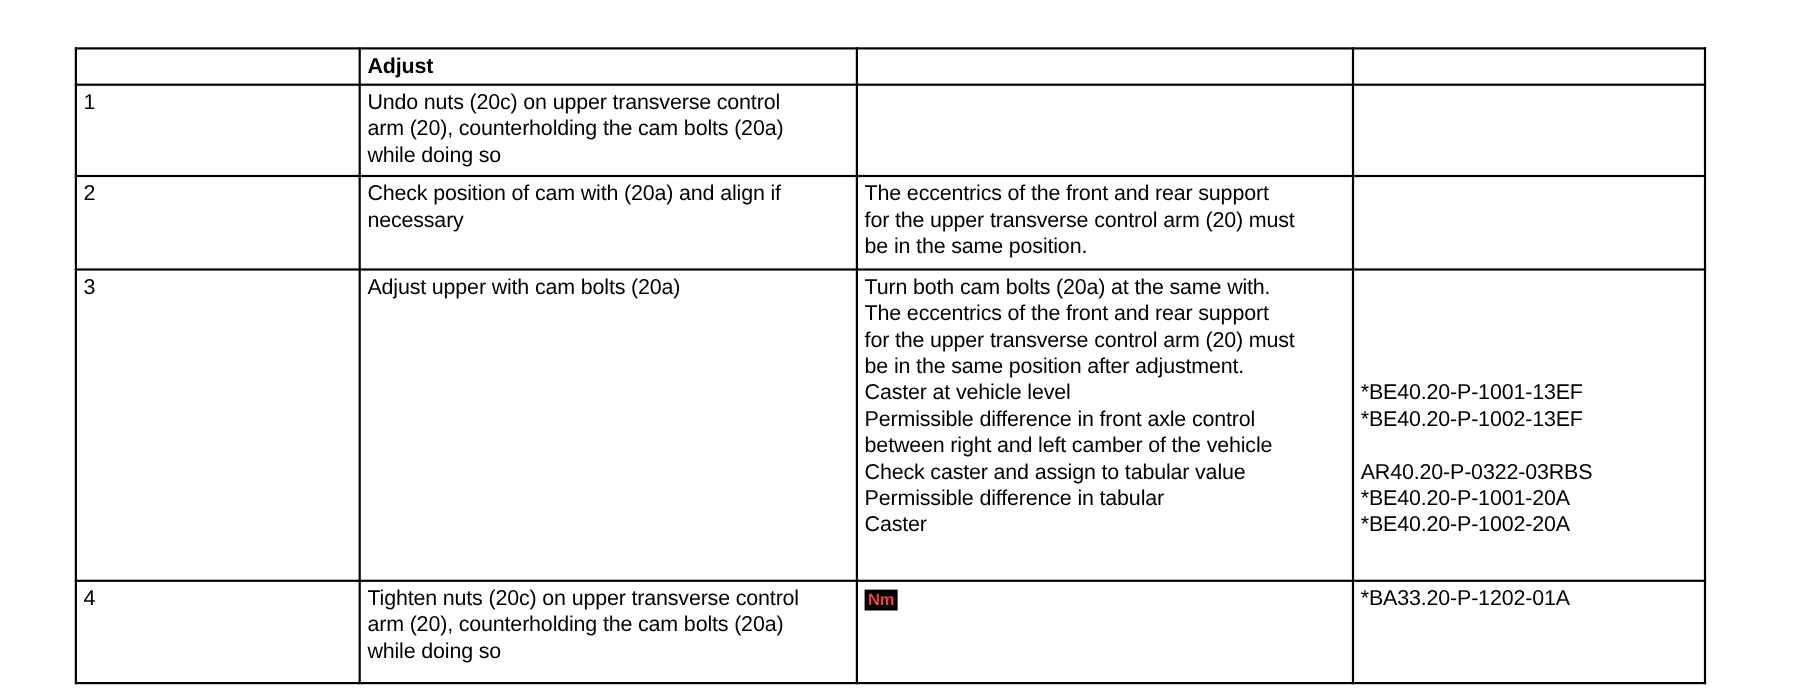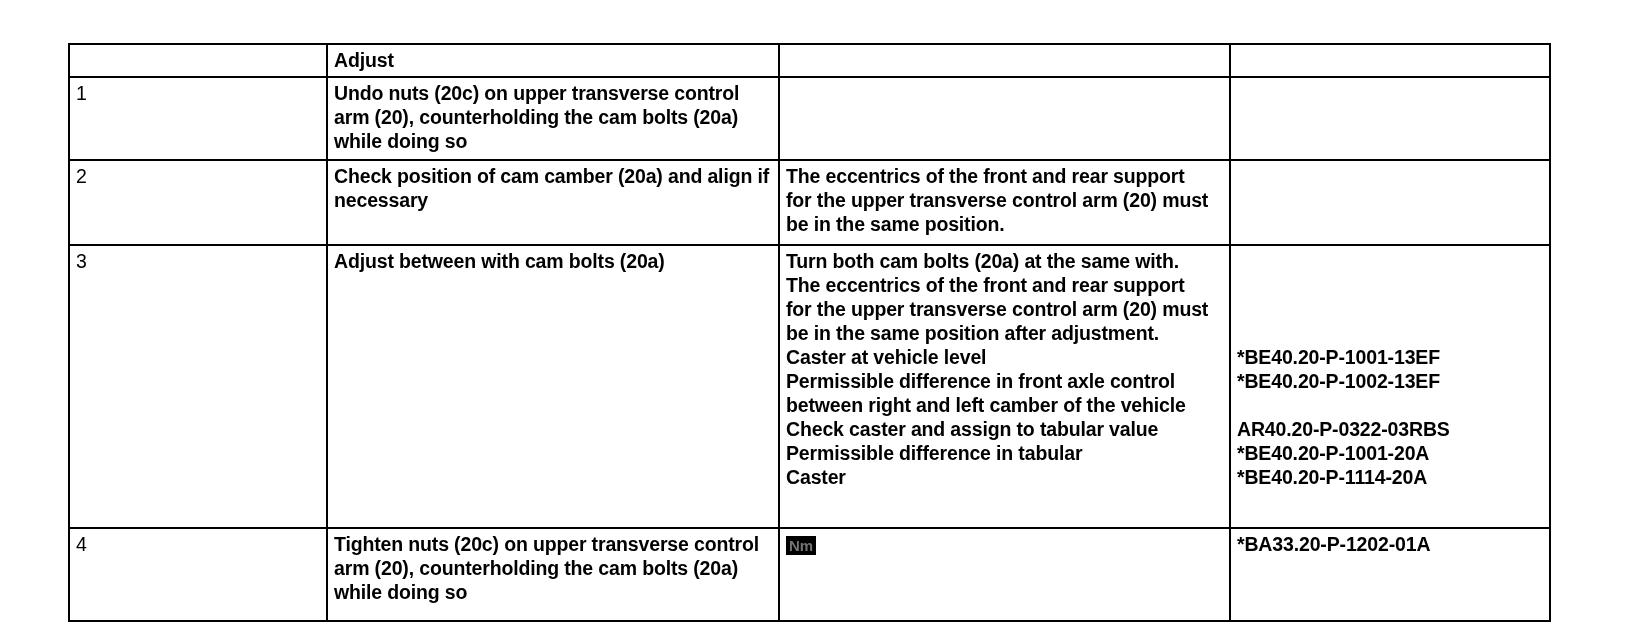--- a/index.html
+++ b/index.html
@@ -45,27 +45,27 @@
   col.c4 { width: 320px; }
 
   .hdr-adjust { font-weight: bold; }
 
   .row-h td { height: 22px; }
   .row-1 td { height: 74px; }
   .row-2 td { height: 76px; }
   .row-3 td { height: 274px; }
   .row-4 td { height: 84px; }
 
-  .line { display: block; white-space: nowrap; font-weight: bold; }
+  .line { display: block; white-space: nowrap; }
   .spacer-line { display: block; height: 24px; }
 
   .nm-badge {
     display: inline-block;
     background: #000000;
-    color: #737373;
+    color: #ef4444;
     font-size: 15px;
     line-height: 17px;
     font-weight: bold;
     padding: 1px 3px 1px 3px;
     font-family: "Liberation Sans", sans-serif;
     letter-spacing: 0px;
   }
 </style>
 </head>
 <body>
@@ -95,35 +95,35 @@
           <span class="line">arm (20), counterholding the cam bolts (20a)</span>
           <span class="line">while doing so</span>
         </td>
         <td></td>
         <td></td>
       </tr>
 
       <tr class="row-2">
         <td>2</td>
         <td>
-          <span class="line">Check position of cam camber (20a) and align if</span>
+          <span class="line">Check position of cam with (20a) and align if</span>
           <span class="line">necessary</span>
         </td>
         <td>
           <span class="line">The eccentrics of the front and rear support</span>
           <span class="line">for the upper transverse control arm (20) must</span>
           <span class="line">be in the same position.</span>
         </td>
         <td></td>
       </tr>
 
       <tr class="row-3">
         <td>3</td>
         <td>
-          <span class="line">Adjust between with cam bolts (20a)</span>
+          <span class="line">Adjust upper with cam bolts (20a)</span>
         </td>
         <td>
           <span class="line">Turn both cam bolts (20a) at the same with.</span>
           <span class="line">The eccentrics of the front and rear support</span>
           <span class="line">for the upper transverse control arm (20) must</span>
           <span class="line">be in the same position after adjustment.</span>
           <span class="line">Caster at vehicle level</span>
           <span class="line">Permissible difference in front axle control</span>
           <span class="line">between right and left camber of the vehicle</span>
           <span class="line">Check caster and assign to tabular value</span>
@@ -133,21 +133,21 @@
         <td>
           <span class="spacer-line"></span>
           <span class="spacer-line"></span>
           <span class="spacer-line"></span>
           <span class="spacer-line"></span>
           <span class="line">*BE40.20-P-1001-13EF</span>
           <span class="line">*BE40.20-P-1002-13EF</span>
           <span class="spacer-line"></span>
           <span class="line">AR40.20-P-0322-03RBS</span>
           <span class="line">*BE40.20-P-1001-20A</span>
-          <span class="line">*BE40.20-P-1114-20A</span>
+          <span class="line">*BE40.20-P-1002-20A</span>
         </td>
       </tr>
 
       <tr class="row-4">
         <td>4</td>
         <td>
           <span class="line">Tighten nuts (20c) on upper transverse control</span>
           <span class="line">arm (20), counterholding the cam bolts (20a)</span>
           <span class="line">while doing so</span>
         </td>

